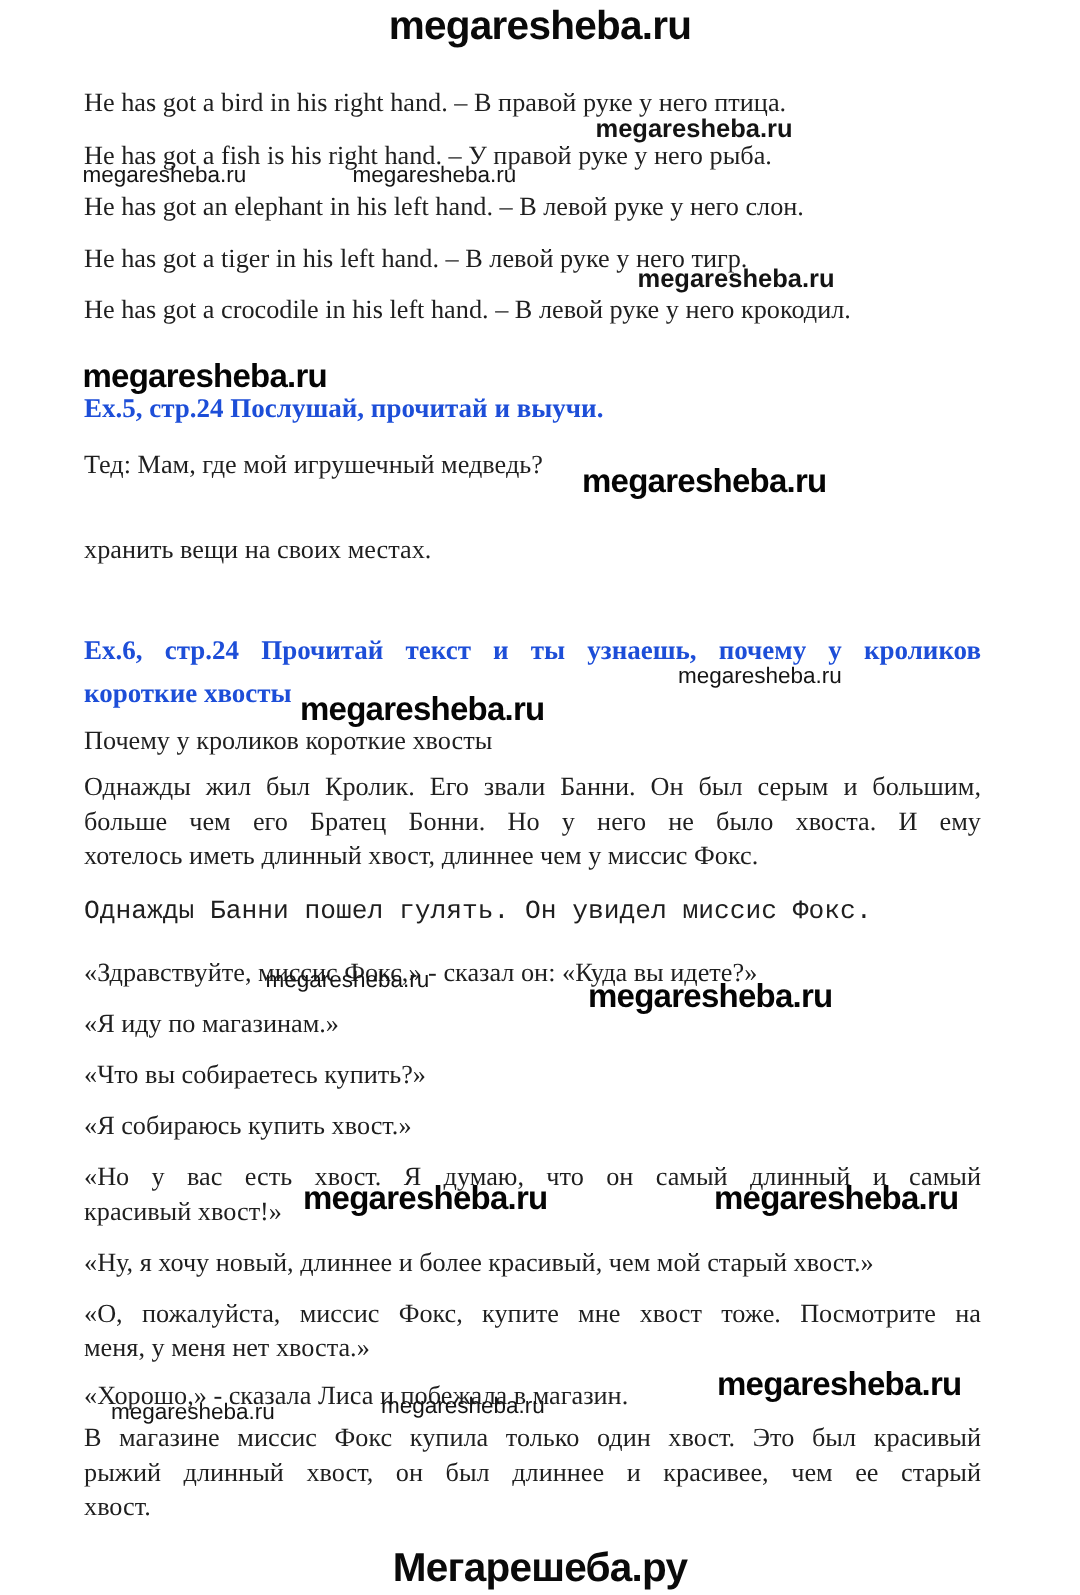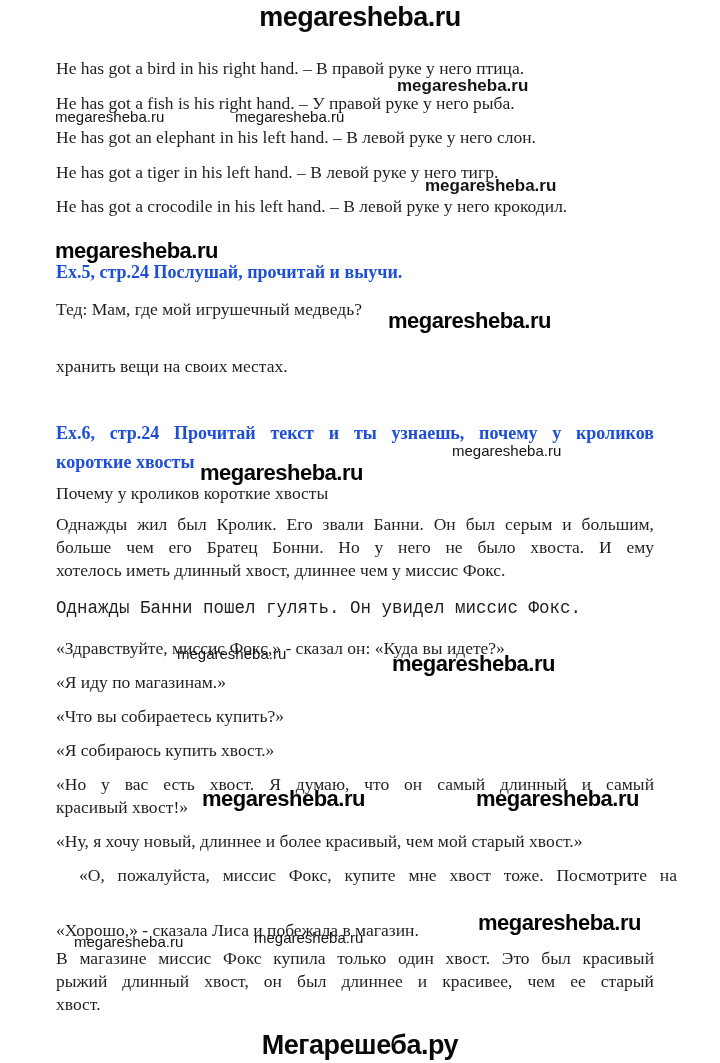--- a/index.html
+++ b/index.html
@@ -56,21 +56,22 @@
   <div class="line" style="top:638px;">«Здравствуйте, миссис Фокс,» - сказал он: «Куда вы идете?»</div>
   <div class="line" style="top:672px;">«Я иду по магазинам.»</div>
   <div class="line" style="top:706px;">«Что вы собираетесь купить?»</div>
   <div class="line" style="top:740px;">«Я собираюсь купить хвост.»</div>
 
   <div class="line just" style="top:774px;">«Но у вас есть хвост. Я думаю, что он самый длинный и самый</div>
   <div class="line" style="top:797px;">красивый хвост!»</div>
 
   <div class="line" style="top:831px;">«Ну, я хочу новый, длиннее и более красивый, чем мой старый хвост.»</div>
 
-  <div class="line just" style="top:865px;margin-left:23px;">«О, пожалуйста, миссис Фокс, купите мне хвост тоже. Посмотрите на</div>
+  <div class="line just" style="top:865px;">«О, пожалуйста, миссис Фокс, купите мне хвост тоже. Посмотрите на</div>
+  <div class="line" style="top:888px;">меня, у меня нет хвоста.»</div>
 
   <div class="line" style="top:920px;">«Хорошо,» - сказала Лиса и побежала в магазин.</div>
 
   <div class="line just" style="top:948px;">В магазине миссис Фокс купила только один хвост. Это был красивый</div>
   <div class="line just" style="top:971px;">рыжий длинный хвост, он был длиннее и красивее, чем ее старый</div>
   <div class="line" style="top:994px;">хвост.</div>
 
   <div class="banner" style="top:1030px;">Мегарешеба.ру</div>
 
   <span class="wm wm-m" style="left:397px; top:77px;">megaresheba.ru</span>

